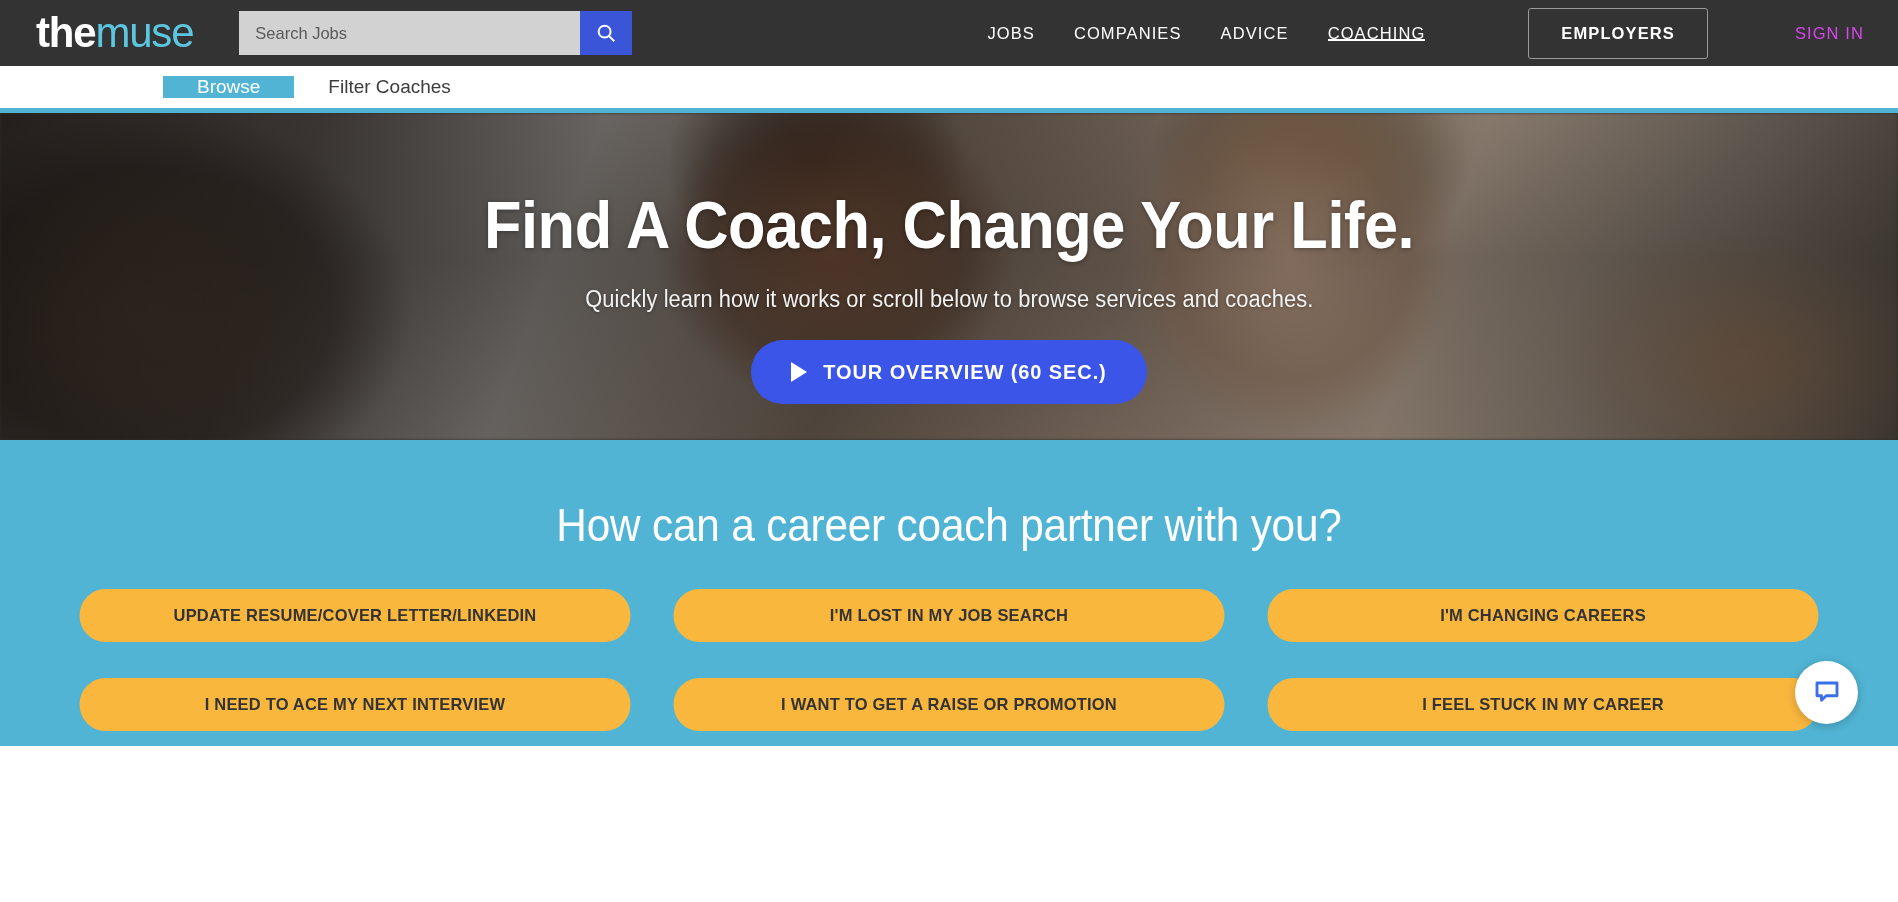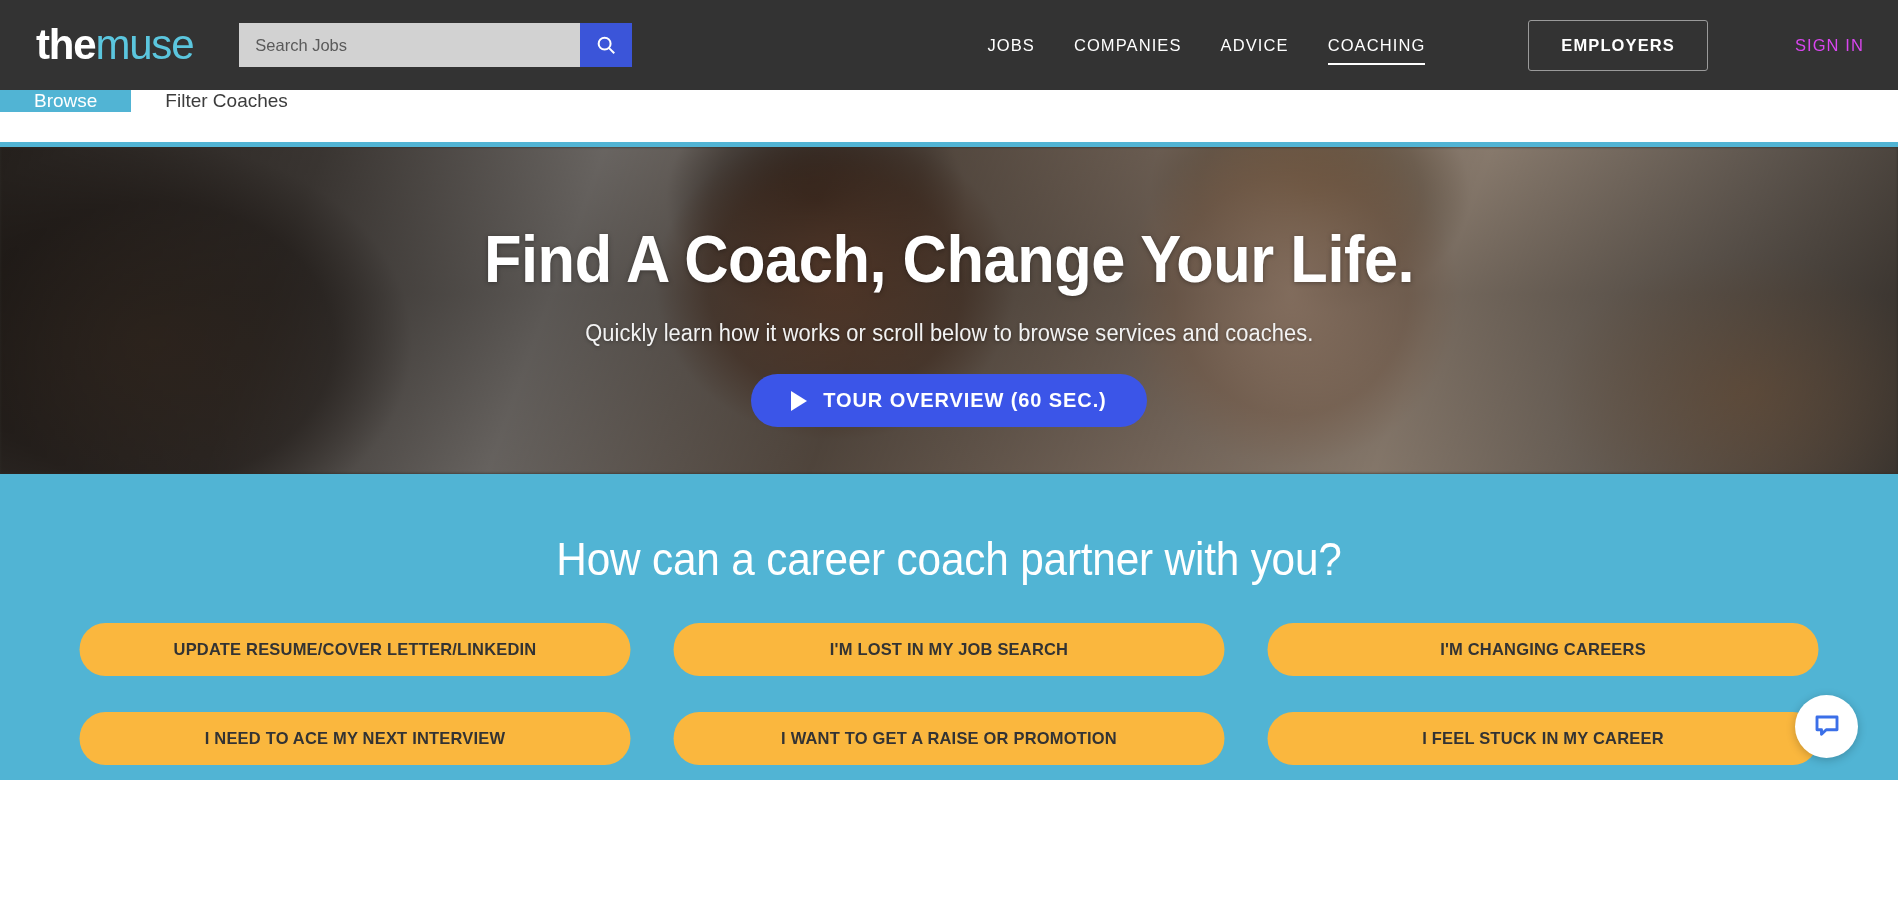--- a/index.html
+++ b/index.html
@@ -6,21 +6,21 @@
   html, body {
     width: 1898px;
     height: 902px;
     overflow: hidden;
     background: #fff;
     font-family: "Liberation Sans", sans-serif;
   }
 
   
   .topnav {
-    height: 90px;
+    height: 66px;
     background: #333333;
     display: flex;
     align-items: center;
     padding: 0 34px 0 36px;
     position: relative;
   }
   .logo {
     font-size: 42px;
     font-weight: 700;
     letter-spacing: -1.2px;
@@ -106,24 +106,25 @@
     color: #d946ef;
     font-size: 16.5px;
     letter-spacing: 1.1px;
     text-transform: uppercase;
     cursor: pointer;
     white-space: nowrap;
   }
 
   
   .subnav {
-    height: 52px;
+    height: 42px;
     background: #ffffff;
     display: flex;
-    align-items: flex-start;
+    align-items: center;
+    padding-left: 163px;
   }
   .subtab {
     display: flex;
     align-items: center;
     justify-content: center;
     padding: 0 34px;
     font-size: 19px;
     color: #3c3c3c;
     cursor: pointer;
     white-space: nowrap;
@@ -188,21 +189,21 @@
     transform: scaleX(0.95);
     text-shadow: 0 1px 4px rgba(0,0,0,0.35);
     white-space: nowrap;
   }
   .tour-btn {
     margin-top: 27px;
     background: #3b55e8;
     color: #ffffff;
     border: none;
     border-radius: 40px;
-    height: 53px;
+    height: 64px;
     padding: 0 40px;
     font-size: 20px;
     font-weight: 700;
     letter-spacing: 0.9px;
     text-transform: uppercase;
     display: flex;
     align-items: center;
     gap: 16px;
     cursor: pointer;
     font-family: "Liberation Sans", sans-serif;

